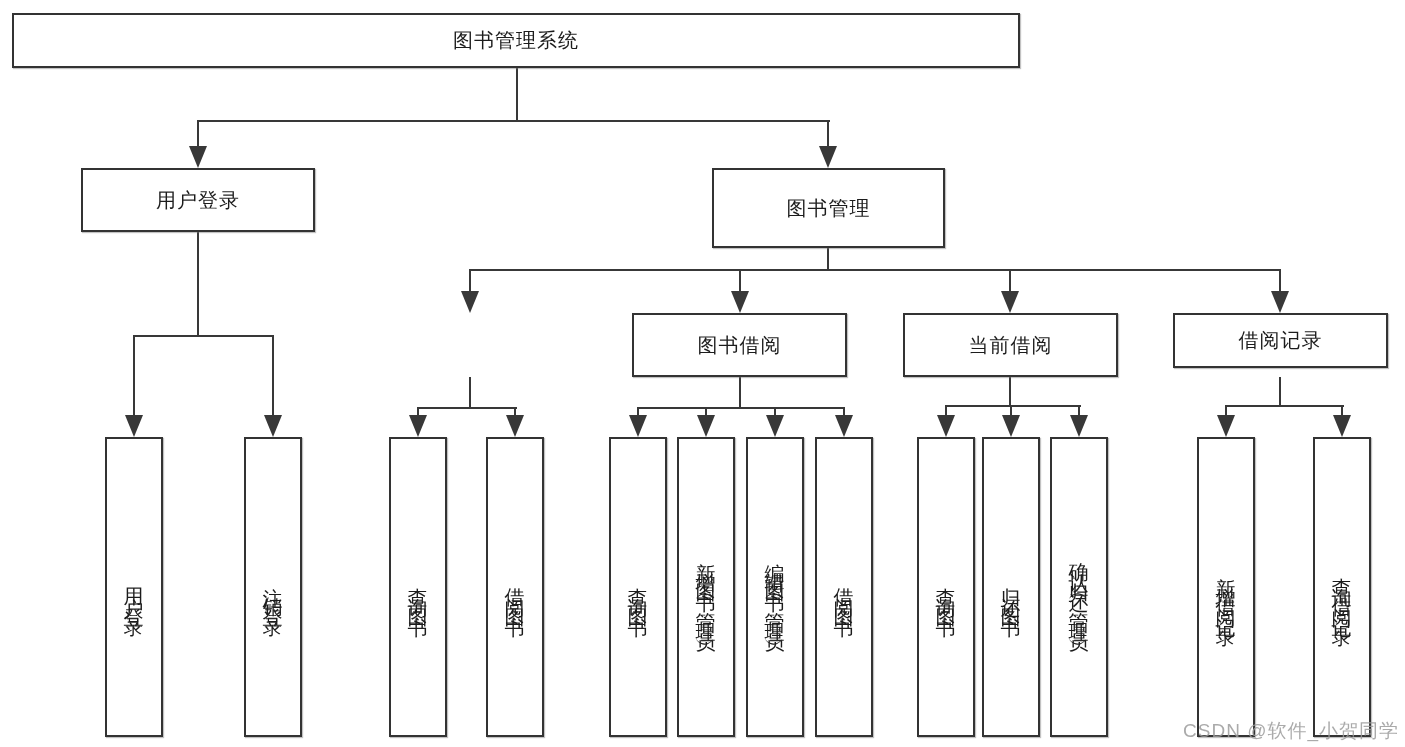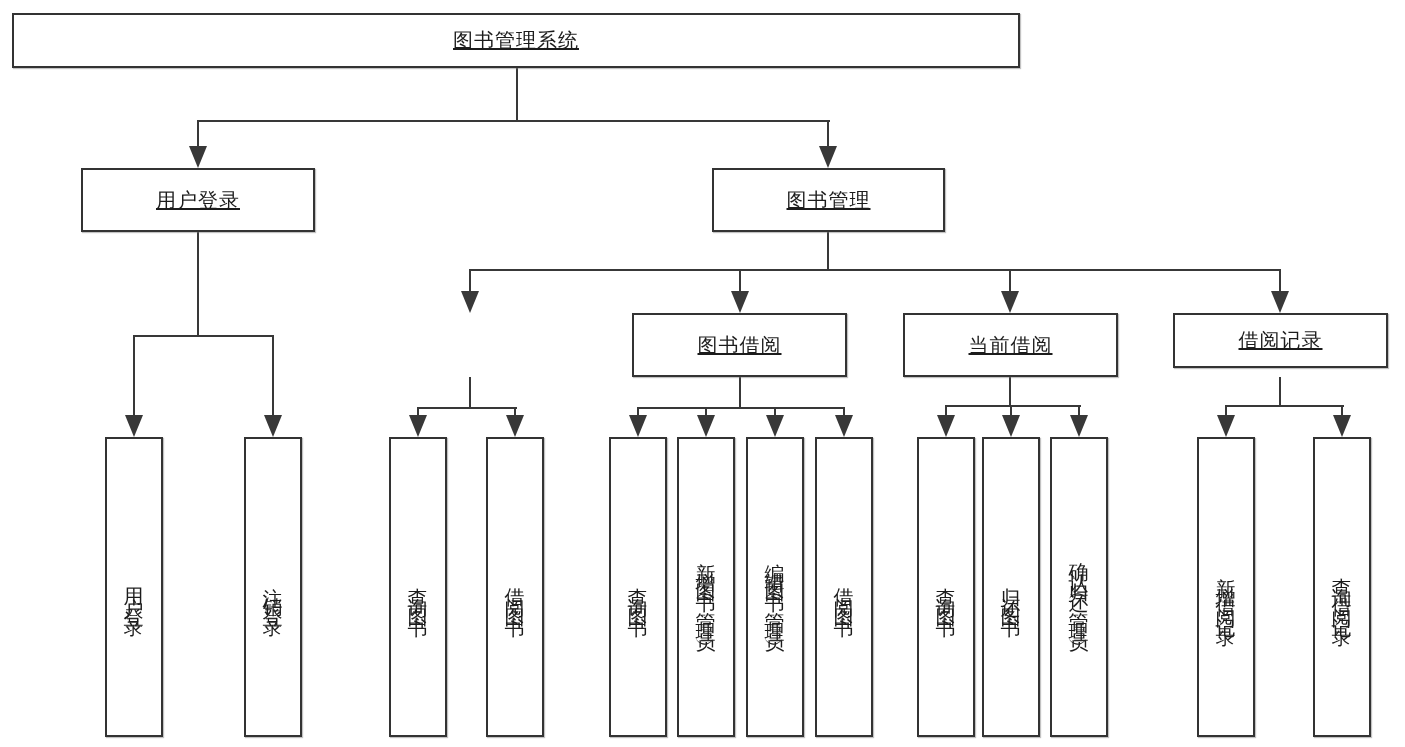--- a/index.html
+++ b/index.html
@@ -24,21 +24,20 @@
     display: flex;
     align-items: center;
     justify-content: center;
     z-index: 2;
   }
   .hlabel {
     font-size: 20px;
     color: #1c1c1c;
     letter-spacing: 1px;
     white-space: nowrap;
-    text-decoration: underline;
   }
   .vlabel {
     writing-mode: vertical-rl;
     text-orientation: mixed;
     font-size: 20px;
     color: #1c1c1c;
     letter-spacing: 10px;
     line-height: 1;
     margin-bottom: -10px;
     white-space: nowrap;
@@ -133,21 +132,21 @@
   <div class="arrow" style="left:1217px;top:415px"></div>
   <div class="arrow" style="left:1333px;top:415px"></div>
 
   <div class="box" style="left:12px;top:13px;width:1008px;height:55px">
     <span class="hlabel">图书管理系统</span>
   </div>
 
   <div class="box" style="left:81px;top:168px;width:234px;height:64px">
     <span class="hlabel">用户登录</span>
   </div>
-  <div class="box" style="left:712px;top:168px;width:233px;height:64px">
+  <div class="box" style="left:712px;top:168px;width:233px;height:80px">
     <span class="hlabel">图书管理</span>
   </div>
 
   <div class="box" style="left:903px;top:313px;width:215px;height:64px">
     <span class="hlabel">当前借阅</span>
   </div>
   <div class="box" style="left:632px;top:313px;width:215px;height:64px">
     <span class="hlabel">图书借阅</span>
   </div>
   <div class="box" style="left:1173px;top:313px;width:215px;height:55px">
@@ -187,14 +186,15 @@
   <div class="box" style="left:1050px;top:437px;width:58px;height:300px">
     <span class="vlabel">确认归还（管理员）</span>
   </div>
   <div class="box" style="left:1197px;top:437px;width:58px;height:300px">
     <span class="vlabel">新增借阅记录</span>
   </div>
   <div class="box" style="left:1313px;top:437px;width:58px;height:300px">
     <span class="vlabel">查询借阅记录</span>
   </div>
 
+  <div class="watermark">CSDN @软件_小贺同学</div>
 
 </div>
 
 </body></html>

